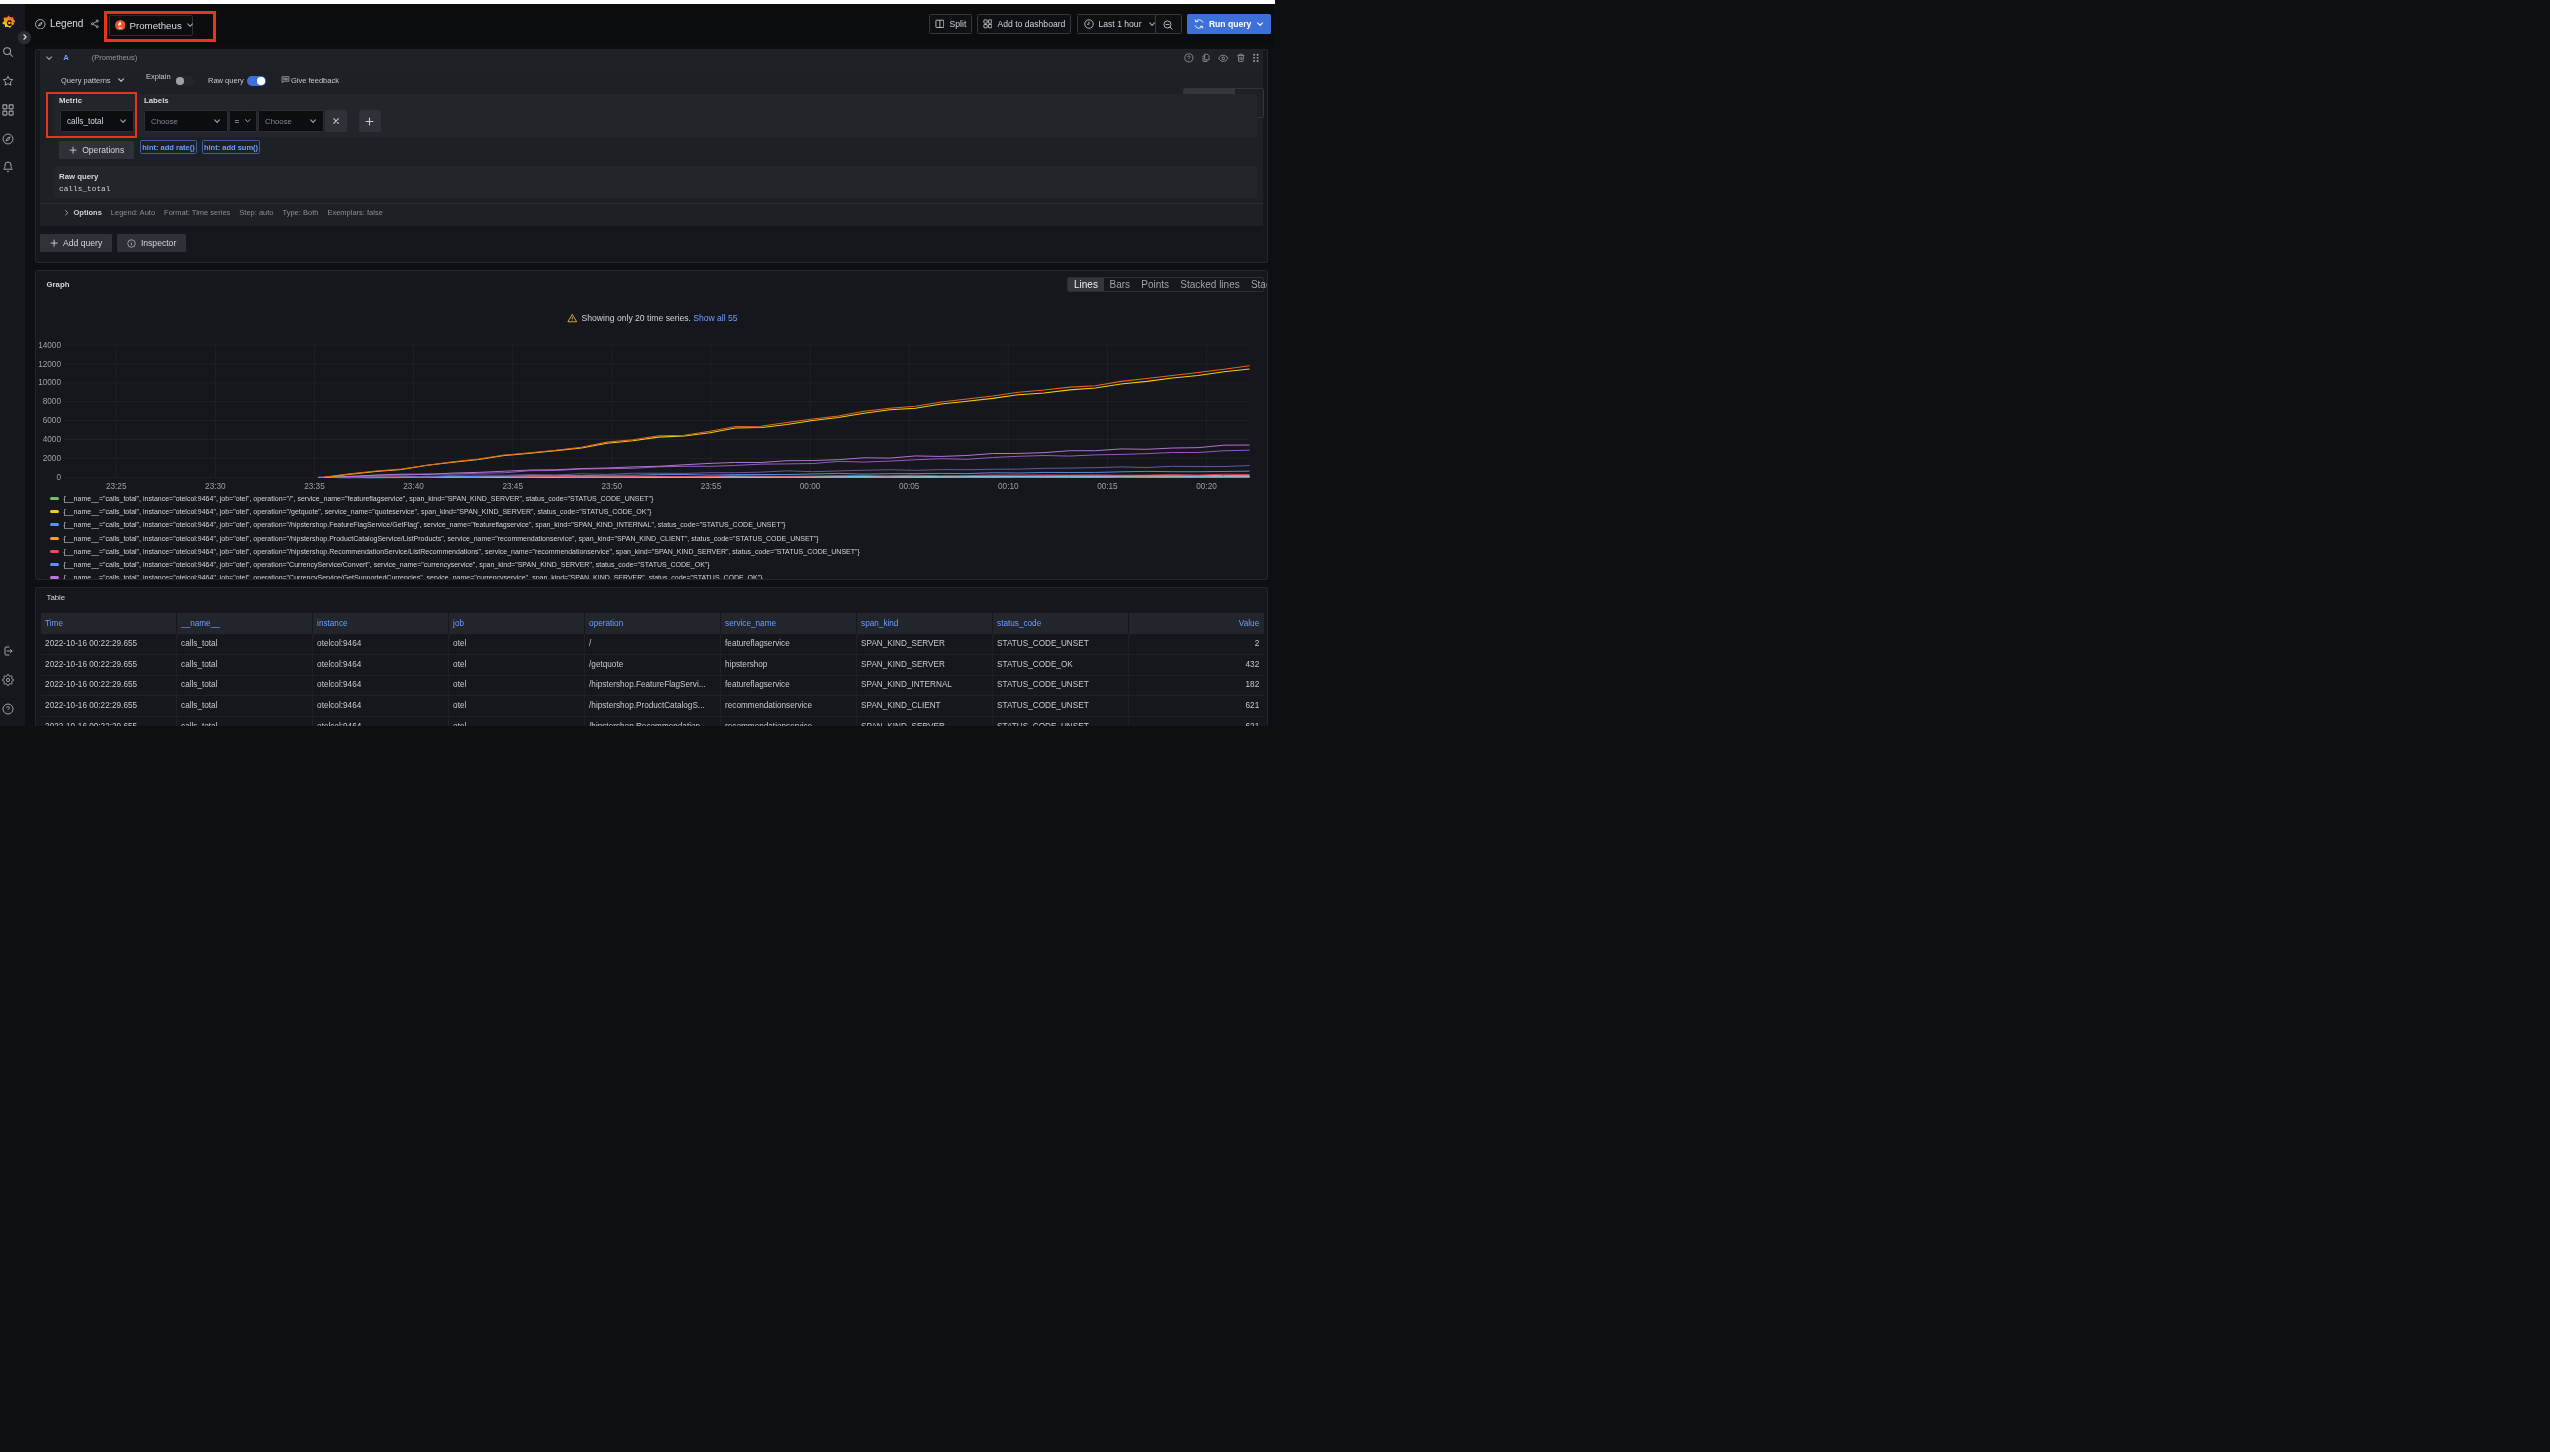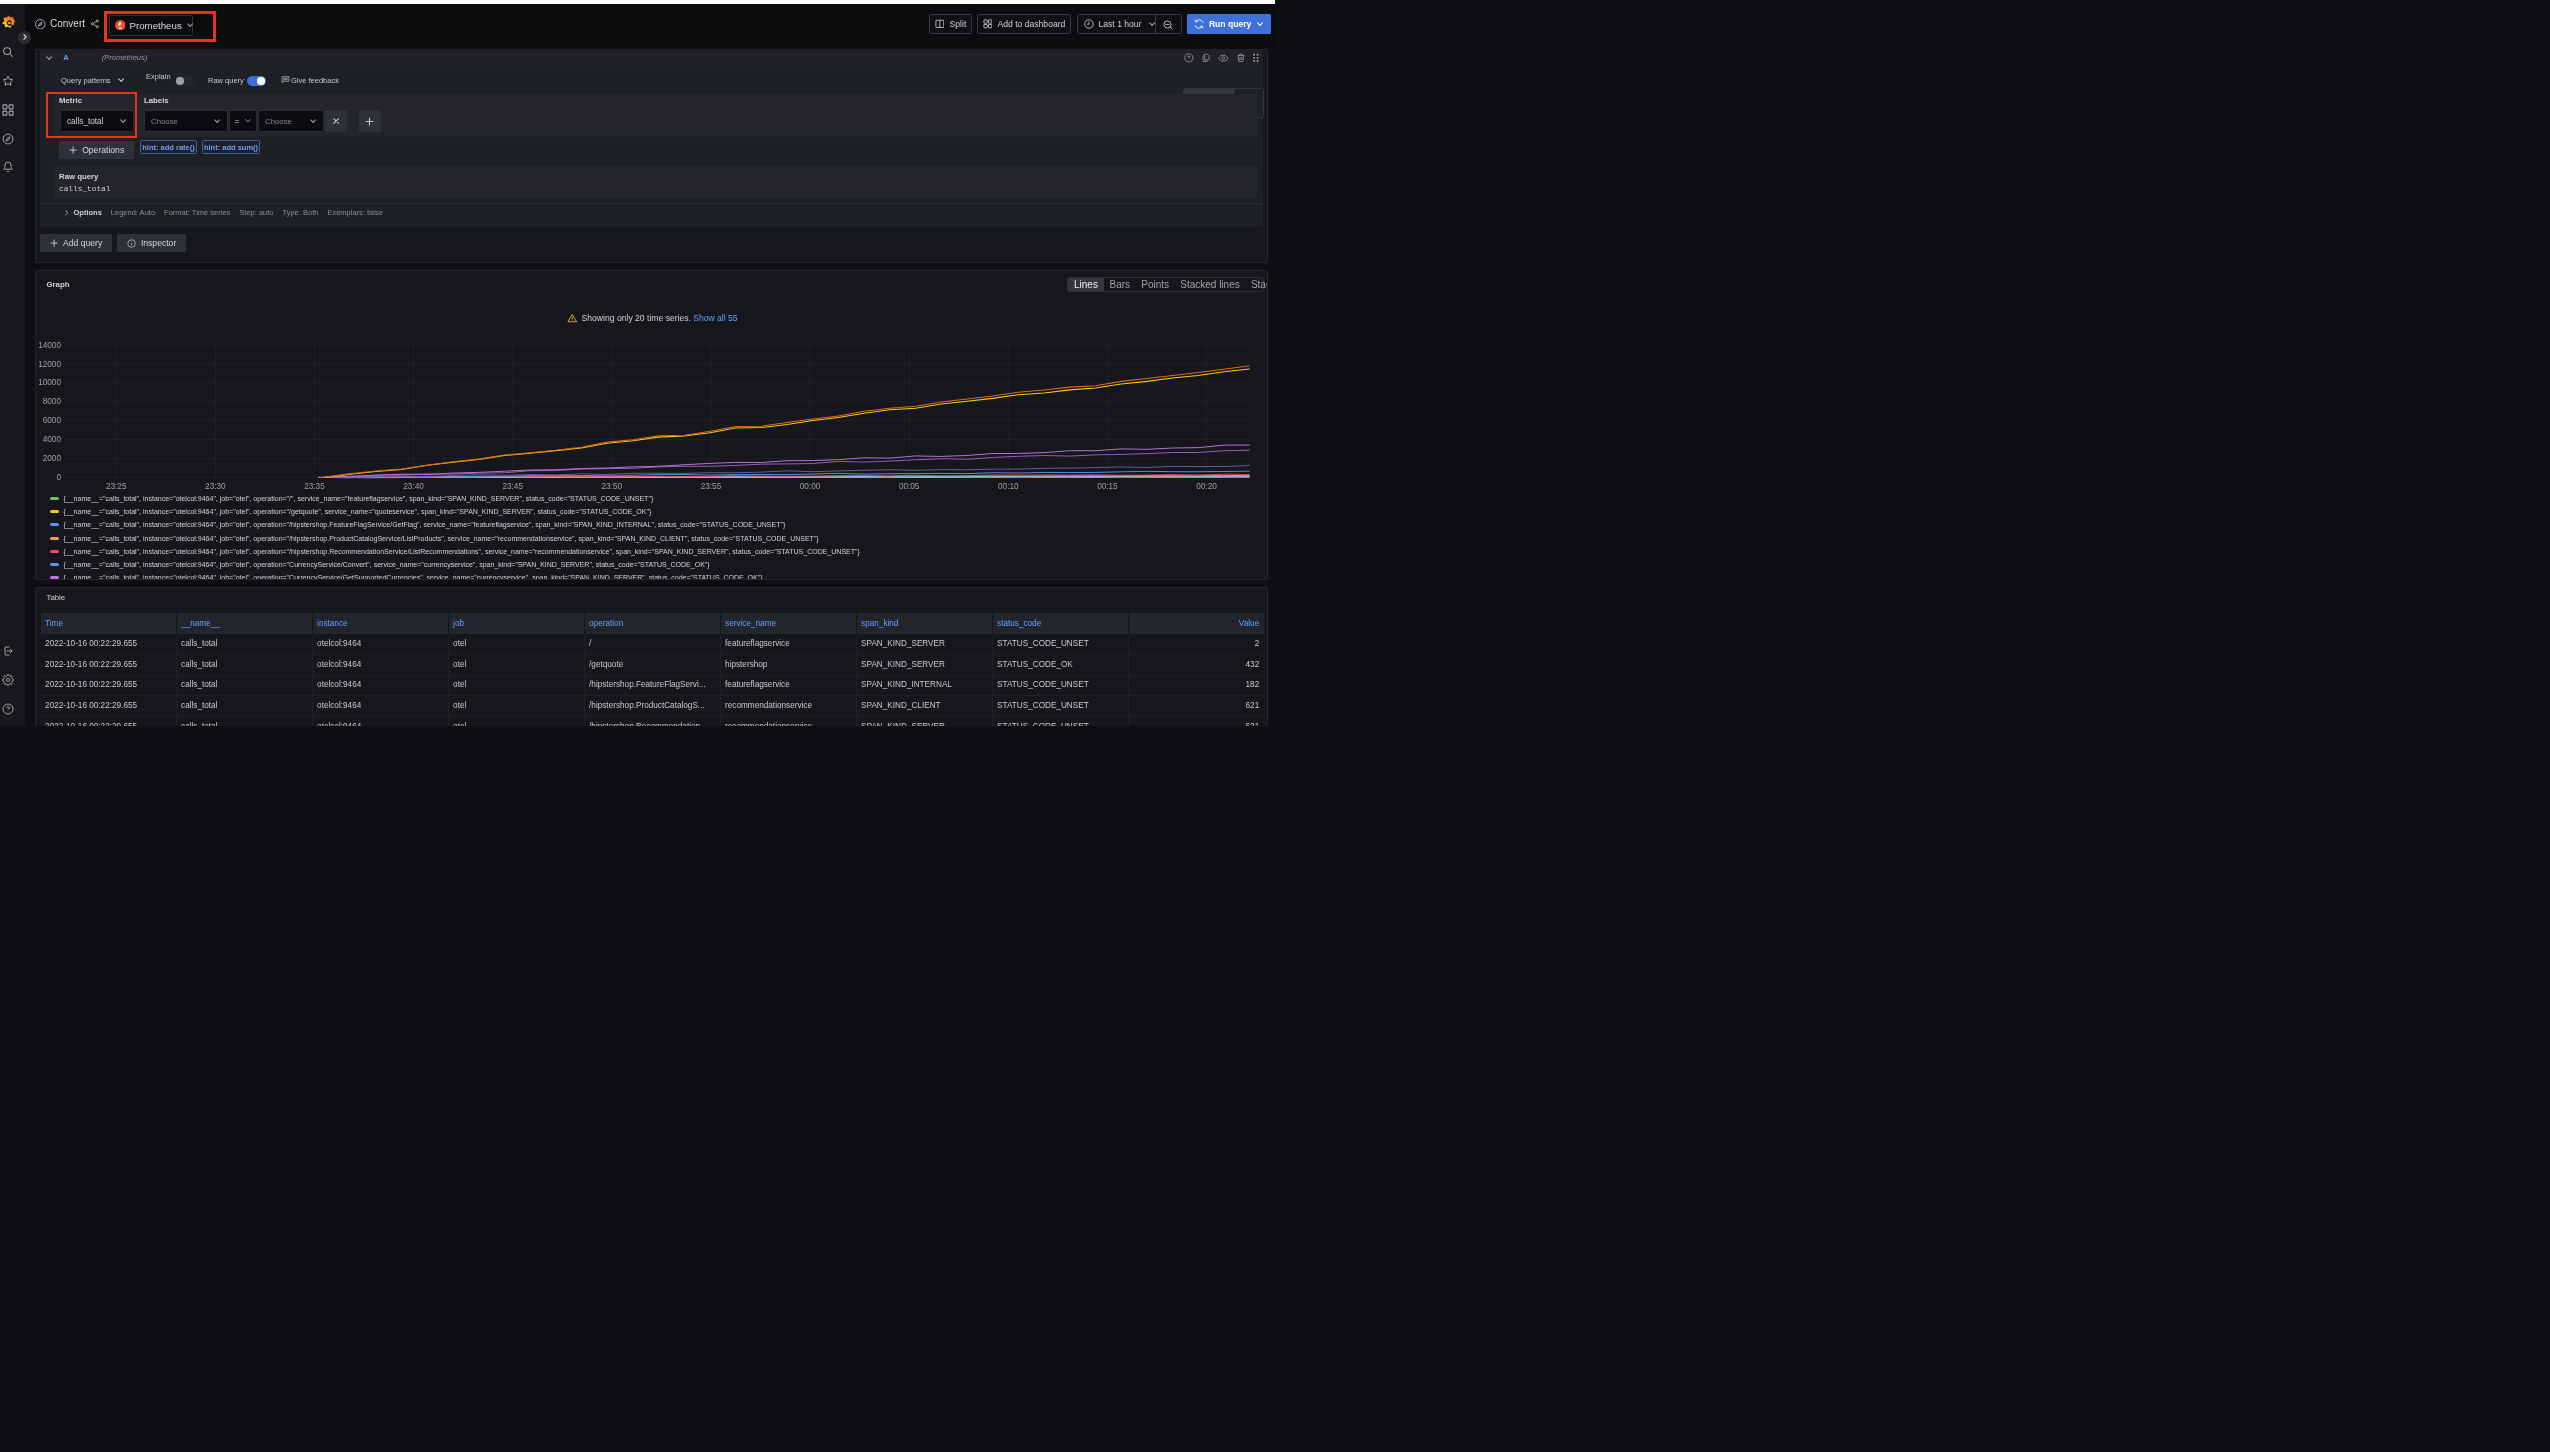--- a/index.html
+++ b/index.html
@@ -74,21 +74,21 @@
   <svg class="abs icn" style="left:1.9px;top:703px" width="12" height="12" viewBox="0 0 24 24" fill="none" stroke="currentColor" stroke-width="2">
       <circle cx="12" cy="12" r="10"></circle>
       <path d="M9.1 9a3 3 0 0 1 5.8 1c0 2-3 3-3 3" stroke-linecap="round"></path>
       <circle cx="12" cy="17" r="0.6" fill="currentColor" stroke="none"></circle>
     </svg>
 
   <svg class="abs" style="left:35px;top:18.7px;color:#c3c4cb" width="10.5" height="10.5" viewBox="0 0 16 16" fill="none" stroke="currentColor" stroke-width="1.3">
       <circle cx="8" cy="8" r="7.2"></circle>
       <path d="M10.8 5.2 L9 9 L5.2 10.8 L7 7 Z" stroke-linejoin="round"></path>
     </svg>
-  <div class="abs" style="left:50px;top:18px;font-size:10px;font-weight:400;color:#dbdce0;">Convert</div>
+  <div class="abs" style="left:50px;top:18px;font-size:10px;font-weight:400;color:#dbdce0;">Legend</div>
   <svg class="abs" style="left:90px;top:19.4px;color:#c3c4cb" width="9.7" height="9.7" viewBox="0 0 24 24" fill="none" stroke="currentColor" stroke-width="2">
       <circle cx="18" cy="5" r="2.6"></circle>
       <circle cx="6" cy="12" r="2.6"></circle>
       <circle cx="18" cy="19" r="2.6"></circle>
       <path d="M8.3 13.3 l7.4 4.3 M15.7 6.4 L8.3 10.7"></path>
     </svg>
   <div class="abs" style="left:104px;top:11px;width:112px;height:31px;border:3px solid #e8341c;"></div>
   <div class="abs" style="left:109px;top:14.6px;width:84px;height:21px;background:#0c0d10;border:0.7px solid #2d2f34;border-radius:1.5px;display:flex;align-items:center;padding:0 4.5px;gap:4.5px;">
     <svg style="flex:0 0 auto" width="10.5" height="10.5" viewBox="0 0 14 14">
         <circle cx="7" cy="7" r="7" fill="#e6522c"></circle>
@@ -143,21 +143,21 @@
         <path d="M2.5 4.2 L6 7.8 L9.5 4.2"></path>
       </svg>
   </div>
 
   <div class="pane" style="top:49px;height:214px;"></div>
   <div class="abs" style="left:40px;top:49px;width:1223px;height:17.5px;background:#1f2126;display:flex;align-items:center;">
     <svg style="margin-left:4.5px;color:#9fa1a8" width="8.2" height="8.2" viewBox="0 0 12 12" fill="none" stroke="currentColor" stroke-width="1.6" stroke-linecap="round" stroke-linejoin="round">
         <path d="M2.5 4.2 L6 7.8 L9.5 4.2"></path>
       </svg>
     <span style="margin-left:10.5px;color:#6e9fff;font-size:7.8px;font-weight:700;">A</span>
-    <span style="margin-left:33px;color:#9597a0;font-size:7.5px;font-style:italic;">(Prometheus)</span>
+    <span style="margin-left:23px;color:#9597a0;font-size:7.5px;">(Prometheus)</span>
     <div style="margin-left:auto;margin-right:1.9px;display:flex;align-items:center;gap:7.5px;color:#a2a4ab;">
       <svg width="9.7" height="9.7" viewBox="0 0 24 24" fill="none" stroke="currentColor" stroke-width="1.8">
           <circle cx="12" cy="12" r="10"></circle>
           <path d="M9.1 9a3 3 0 0 1 5.8 1c0 2-3 3-3 3" stroke-linecap="round"></path>
           <circle cx="12" cy="17" r="0.7" fill="currentColor" stroke="none"></circle>
         </svg>
       <svg width="9.7" height="9.7" viewBox="0 0 24 24" fill="none" stroke="currentColor" stroke-width="1.8">
           <path d="M9 3 h7 l4 4 v10 h-11 z" stroke-linejoin="round"></path>
           <path d="M9 7 H6 a1 1 0 0 0 -1 1 v12 a1 1 0 0 0 1 1 h9 v-3"></path>
         </svg>

